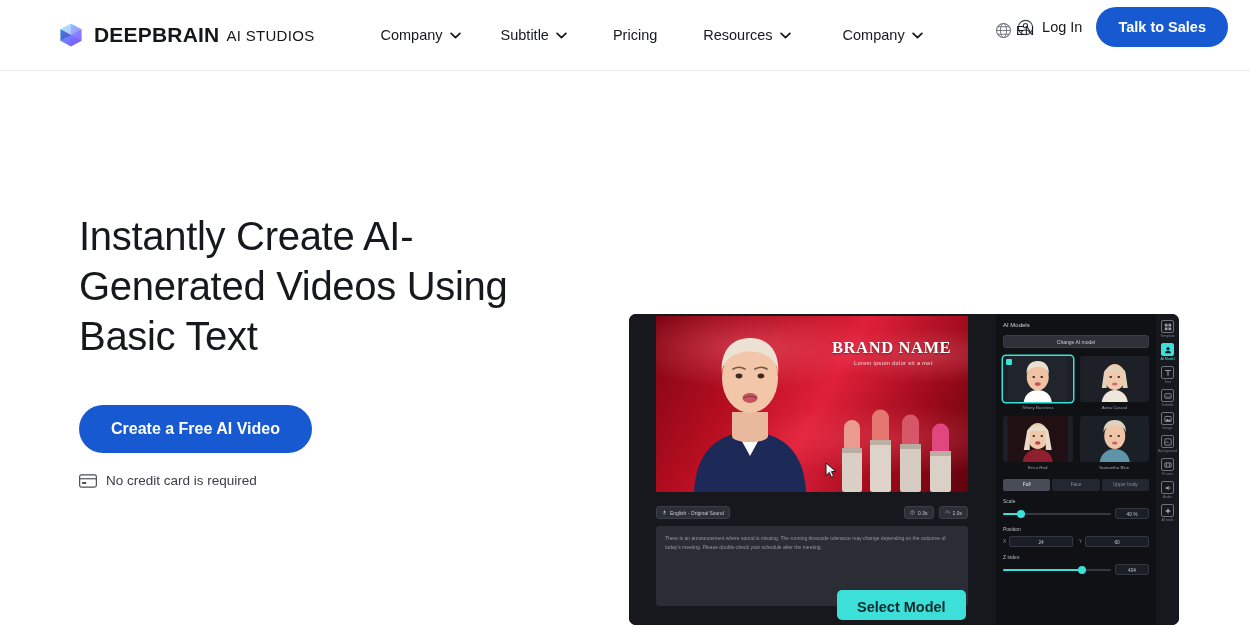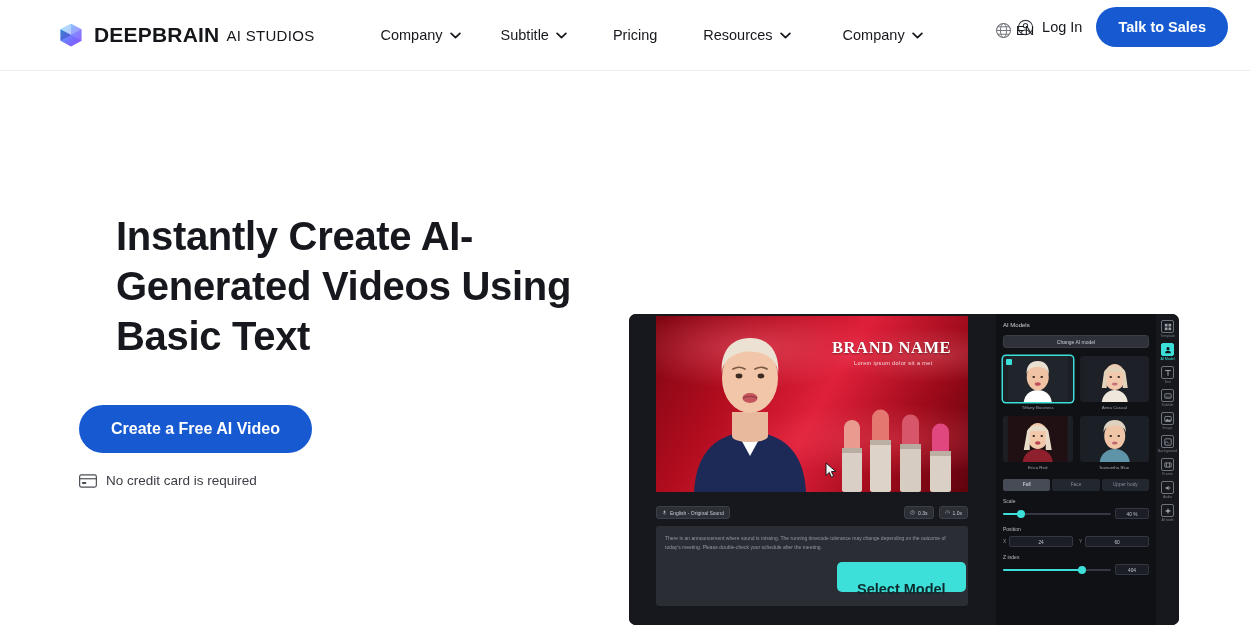--- a/index.html
+++ b/index.html
@@ -71,22 +71,22 @@
   
   .hero {
     position: relative;
     width: 1250px; height: 559px;
     background: #ffffff;
   }
   .hero-left {
     position: absolute; left: 79px; top: 140px; width: 520px;
   }
   h1.headline {
-    font-size: 40px; line-height: 50px; font-weight: 700;
-    color: #16181d; letter-spacing: -.3px; margin-left: 37px;
+    font-size: 40px; line-height: 50px; font-weight: 400;
+    color: #16181d; letter-spacing: -.3px;
   }
   .sub {
     margin-top: 30px;
     font-size: 16.5px; line-height: 28px; color: #3a3d44;
     max-width: 500px;
   }
   .btn-create {
     margin-top: 44px;
     display: inline-block;
     background: #1659d1; color: #fff;
@@ -152,24 +152,24 @@
   .toolbar-right { margin-left: auto; display: flex; align-items: center; gap: 5px; }
 
   .script {
     position: absolute; left: 27px; top: 212px;
     width: 312px; height: 80px;
     background: #2a2d34; border-radius: 3px;
     padding: 8px 9px;
     font-size: 5px; line-height: 9px; color: #9498a1;
   }
   .select-model {
-    position: absolute; left: 208px; top: 248px;
+    position: absolute; left: 208px; top: 276px;
     background: #3de0d8; color: #0c2b2e;
     font-size: 14.5px; font-weight: 700;
-    padding: 12px 20px; height: 30px; line-height: 30px;
+    padding: 2px 20px; height: 30px; line-height: 30px;
     border-radius: 5px; border: none; cursor: pointer;
     z-index: 6;
   }
 
   
   .panel { width: 160px; height: 311px; background: #0f1115; position: relative; padding: 8px 7px; }
   .panel-title { font-size: 6px; color: #cfd2d8; margin-bottom: 7px; }
   .change-btn {
     width: 100%; height: 13px; line-height: 13px;
     background: #2e3138; border: 1px solid #3a3e46; border-radius: 3px;

